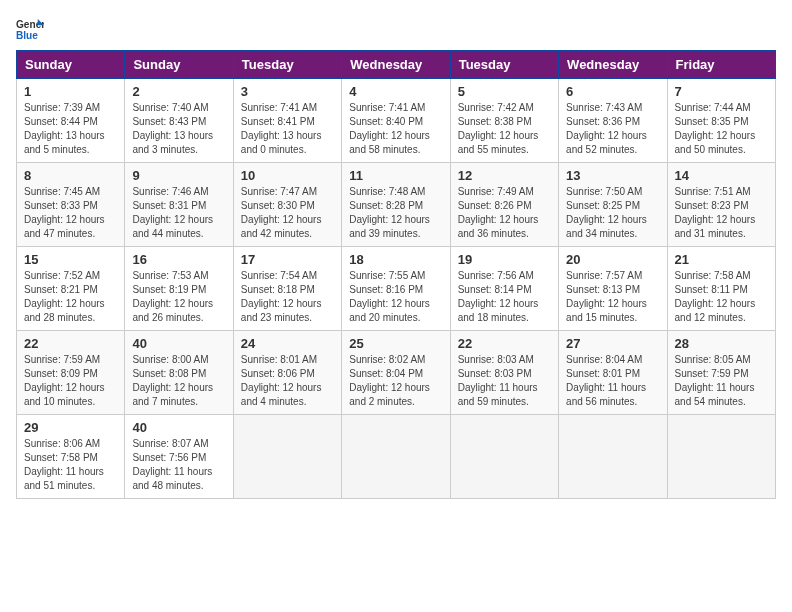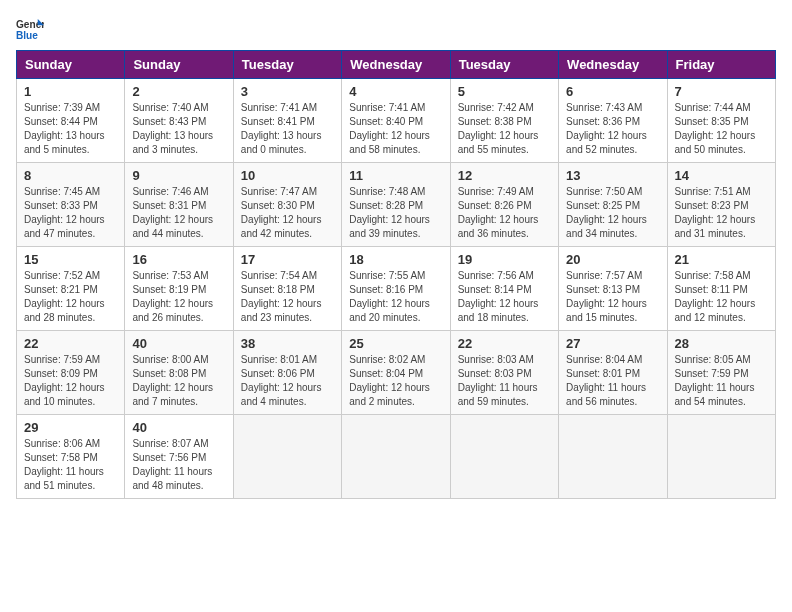--- a/index.html
+++ b/index.html
@@ -293,21 +293,21 @@
       </td>
         <td>
         <span class="day-num">40</span>
         <div class="cell-content">
           Sunrise: 8:00 AM<br>
           Sunset: 8:08 PM<br>
           Daylight: 12 hours and 7 minutes.
         </div>
       </td>
         <td>
-        <span class="day-num">38</span>
+        <span class="day-num">24</span>
         <div class="cell-content">
           Sunrise: 8:01 AM<br>
           Sunset: 8:06 PM<br>
           Daylight: 12 hours and 4 minutes.
         </div>
       </td>
         <td>
         <span class="day-num">25</span>
         <div class="cell-content">
           Sunrise: 8:02 AM<br>

